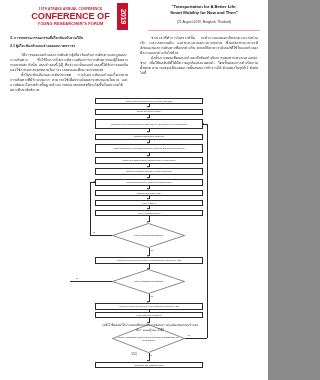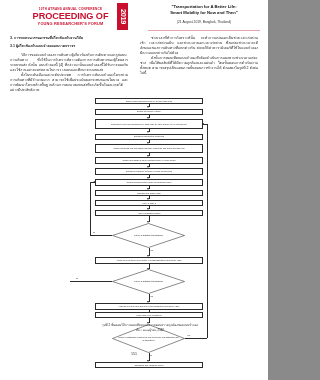--- a/index.html
+++ b/index.html
@@ -145,21 +145,21 @@
 </head>
 <body>
 
 <div class="page">
 
   <div class="header">
 
     <div class="logo-block">
       <div class="logo-main">
         <div class="logo-line1">10TH ATRANS ANNUAL CONFERENCE</div>
-        <div class="logo-line2">PROCEEDING OF</div>
+        <div class="logo-line2">CONFERENCE OF</div>
         <div class="logo-line3">YOUNG RESEARCHER'S FORUM</div>
       </div>
       <div class="logo-year">2019</div>
     </div>
 
     <div class="header-right">
       <div class="hr-quote">"Transportation for A Better Life:</div>
       <div class="hr-quote">Smart Mobility for Now and Then"</div>
       <div class="hr-date">(21 August 2019, Bangkok, Thailand)</div>
     </div>

